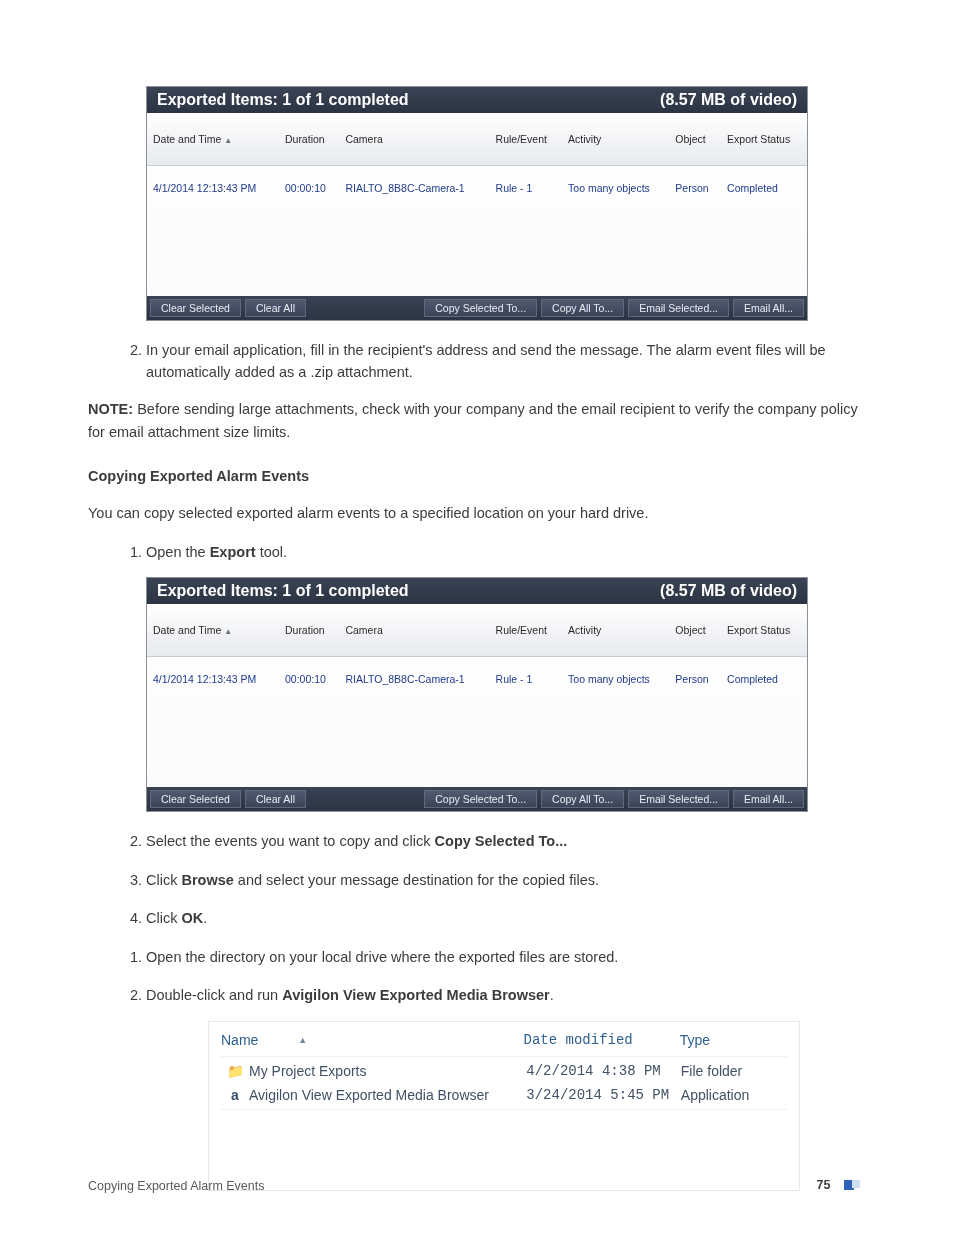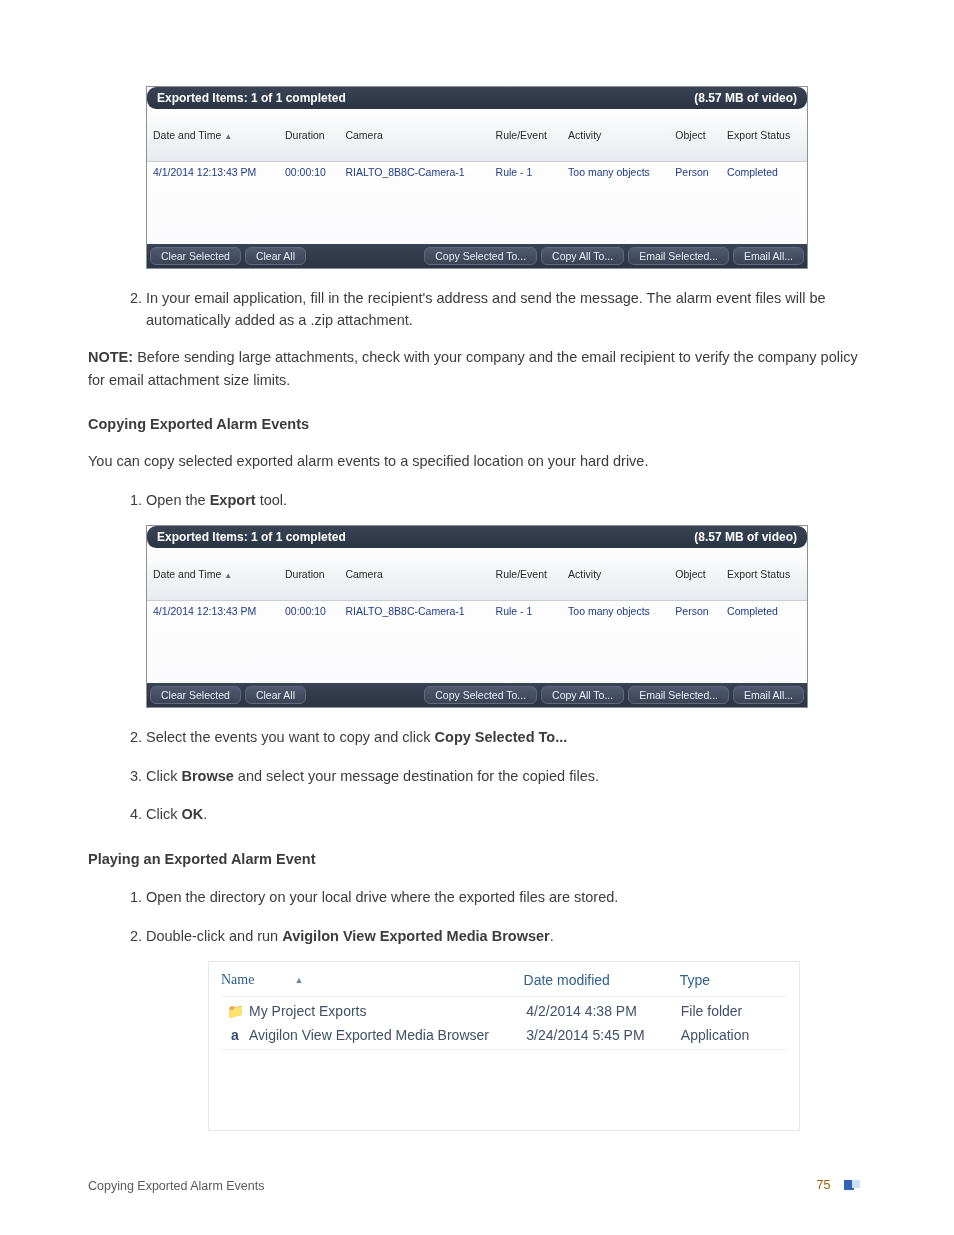--- a/index.html
+++ b/index.html
@@ -23,78 +23,78 @@
 
   
   .panel{
     width:660px; margin:0 auto 18px auto;
     border:1px solid #8e9099; font-size:11px; color:#2a2a2a;
     background:linear-gradient(#ffffff,#fbfbfd);
   }
   .panel .titlebar{
     display:flex; justify-content:space-between; align-items:flex-start;
     background:linear-gradient(#3a4353,#2b3443);
-    color:#fff; padding:4px 10px; font-weight:600; font-size:12px;border-radius:9px;
+    color:#fff; padding:4px 10px; font-weight:600; font-size:16px;
   }
   .panel table{
     width:100%; border-collapse:collapse; font-size:10.5px;
   }
   .panel thead th{
     text-align:left; font-weight:400; padding:20px 6px;
     background:linear-gradient(#ffffff,#e7eaef);
     border-bottom:1px solid #c9cdd6; color:#2a2a2a;
   }
   .panel thead th .sort-icon{ font-size:8px; color:#6a6f7a; margin-left:3px; }
   .panel tbody td{
-    padding:4px 6px; color:#1f3b8a; border-bottom:0;
+    padding:16px 6px; color:#1f3b8a; border-bottom:0;
   }
   .panel .grid-spacer{ height:54px; }
   .panel .actionbar{
     display:flex; padding:3px; gap:4px;
     background:linear-gradient(#3a4353,#2b3443);
   }
   .panel .actionbar .flex{ flex:1; }
   .panel .btn{
     display:inline-block; padding:2px 10px; font-size:10.5px;
-    color:#e8ecf5; border:1px solid #606a7f; border-radius:6px;
+    color:#e8ecf5; border:1px solid #606a7f; border-radius:0;
     background:linear-gradient(#505a70,#3b4456);
     white-space:nowrap;
   }
 
   
   .explorer{
     width:590px; margin:8px 0 0 120px;
     border:1px solid #e3e6ea; background:#fff; font-size:14px; color:#34495e;
   }
   .explorer .head{
     display:flex; padding:10px 12px 6px 12px; color:#2e5f8f; font-size:14px;
   }
   .explorer .col-name{ width:310px; }
-  .explorer .col-date{ width:160px; }
+  .explorer .col-date{ width:160px;font-family:Liberation Mono, monospace; }
   .explorer .col-type{ width:110px; }
-  .explorer .head .sort-col{ display:flex; align-items:center; gap:40px;font-family:Liberation Serif, serif;}
+  .explorer .head .sort-col{ display:flex; align-items:center; gap:40px;}
   .explorer .caret{ font-size:9px; color:#6b86a5; }
   .explorer .row{
     display:flex; padding:4px 12px 4px 18px; color:#415166;justify-content:center;
   }
   .explorer .sep{ border-top:1px solid #eef0f3; margin:2px 12px; }
   .explorer .emptyarea{ height:78px; }
   .explorer .icon{ display:inline-block; width:16px; text-align:center; margin-right:6px; }
   .explorer .folder-icon{ color:#d9a93f; }
   .explorer .app-icon{
     font-weight:700; color:#35516f; font-family:Arial, sans-serif;
     display:inline-block; width:14px; text-align:center;
   }
 
   .footer{
     position:absolute; bottom:42px; left:88px; right:88px;
     display:flex; justify-content:space-between; align-items:center;
     font-size:12.5px; color:#5a5a5a;
   }
-  .footer .pnum{ color:#a16207; font-weight:400;margin-top:16px; }
+  .footer .pnum{ color:#404040; font-weight:700;margin-top:16px; }
   .footer .brandsq{
     display:inline-block; margin-left:10px; width:22px; height:14px; vertical-align:middle;
   }
   .footer .brandsq .a{ display:inline-block; width:10px; height:10px; background:#2e63b8; }
   .footer .brandsq .b{ display:inline-block; width:8px; height:8px; background:#cfe0f5; margin-left:-2px; margin-bottom:2px; }
 </style>
 </head>
 <body>
 
 <div class="page">
@@ -207,21 +207,20 @@
       <span>Select the events you want to copy and click </span><b>Copy Selected To...</b>
     </li>
     <li>
       <span>Click </span><b>Browse</b><span> and select your message destination for the copied files.</span>
     </li>
     <li>
       <span>Click </span><b>OK</b><span>.</span>
     </li>
   </ol>
 
-  <div class="heading">Playing an Exported Alarm Event</div>
   <ol>
     <li>Open the directory on your local drive where the exported files are stored.</li>
     <li>
       <span>Double-click and run </span><b>Avigilon View Exported Media Browser</b><span>.</span>
     </li>
   </ol>
 
   <div class="explorer">
     <div class="head">
       <div class="col-name sort-col">

